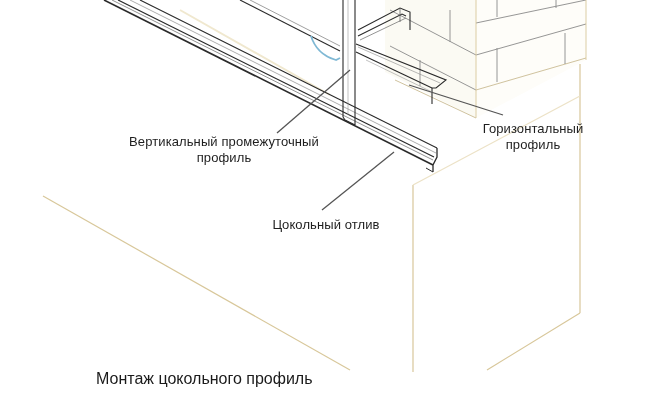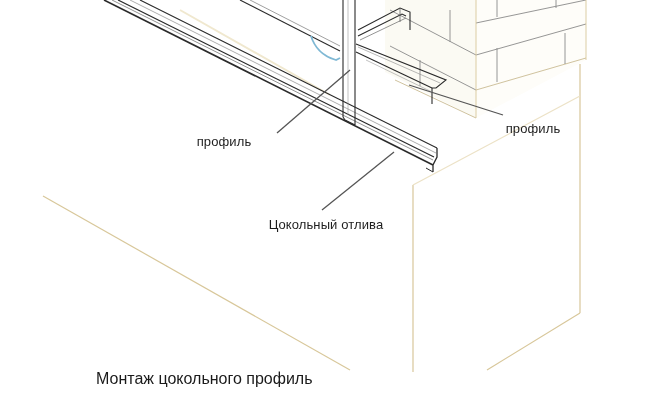--- a/index.html
+++ b/index.html
@@ -115,24 +115,26 @@
   <path d="M311,36 C314,46 322,56 336,60 L340,58" fill="none" stroke="#7fb8d4" stroke-width="1.8"></path>
 
   <g stroke="#555555" stroke-width="1.3" fill="none">
     <line x1="350" y1="70" x2="277" y2="133"></line>
     <line x1="409" y1="85" x2="503" y2="115"></line>
     <line x1="394" y1="152" x2="322" y2="210"></line>
   </g>
 </svg>
 
 <div class="label" style="left:108px; top:134px; width:232px;">
+  <span>Вертикальный промежуточный</span>
   <span>профиль</span>
 </div>
 
 <div class="label" style="left:465px; top:121px; width:136px;">
+  <span>Горизонтальный</span>
   <span>профиль</span>
 </div>
 
 <div class="label" style="left:256px; top:217px; width:140px;">
-  <span>Цокольный отлива</span>
+  <span>Цокольный отлив</span>
 </div>
 
 <div class="caption">Монтаж цокольного профиль</div>
 
 </body></html>

